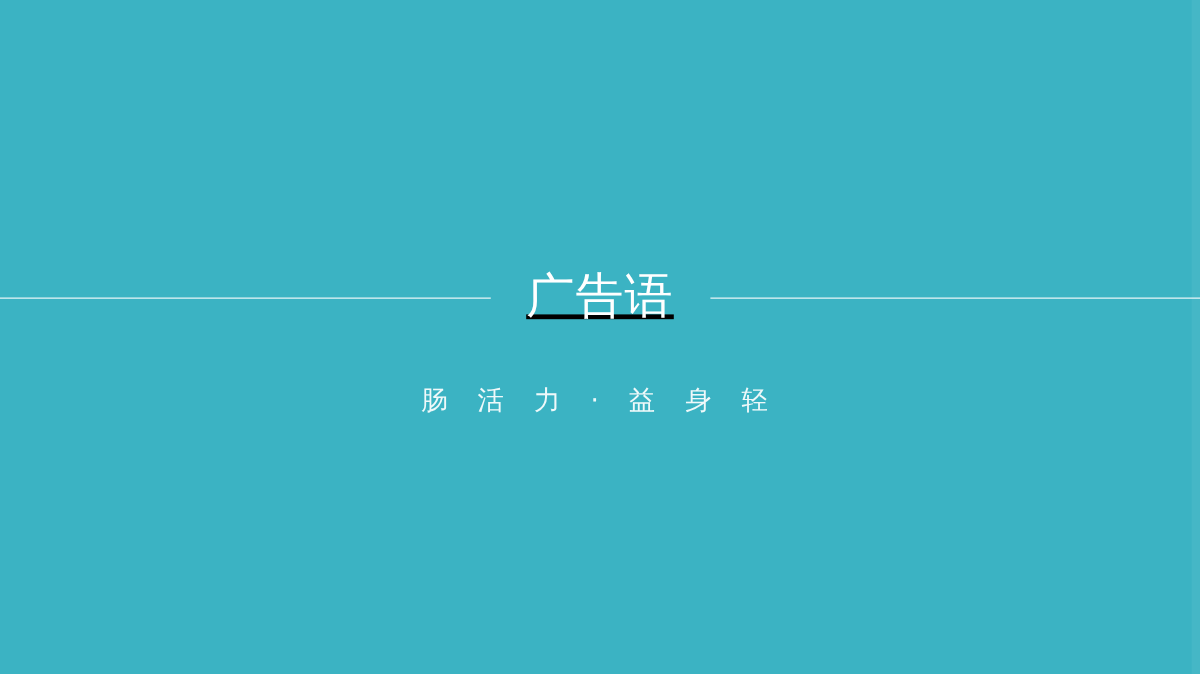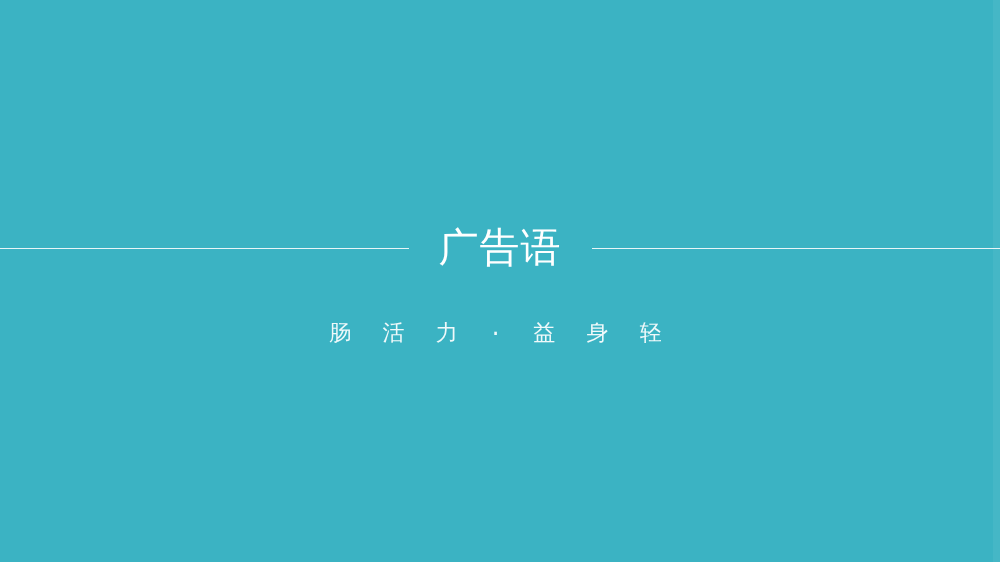--- a/index.html
+++ b/index.html
@@ -36,20 +36,21 @@
   
   .title-row {
     position: absolute;
     left: 0;
     right: 0;
     top: 216px;
     height: 62px;
     display: flex;
     align-items: center;
     justify-content: center;
+    text-decoration: underline;
   }
 
   .rule {
     flex: 1 1 auto;
     height: 0;
     border-top: 1.4px solid rgba(255, 255, 255, 0.88);
     position: relative;
     top: 1px;
   }
 
@@ -74,21 +75,20 @@
     left: 0;
     right: 0;
     top: 320px;
     text-align: center;
     color: #EFF9FA;
     font-size: 22px;
     line-height: 1.4;
     font-weight: 400;
     letter-spacing: 9px;
     white-space: nowrap;
-    font-family: Liberation Mono, monospace;
   }
 </style>
 </head>
 <body>
 
 <div class="slide">
 
   <div class="edge-highlight"></div>
 
   <div class="title-row">

